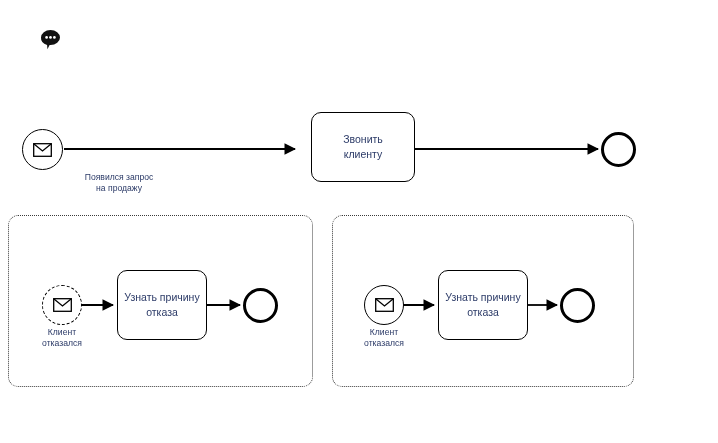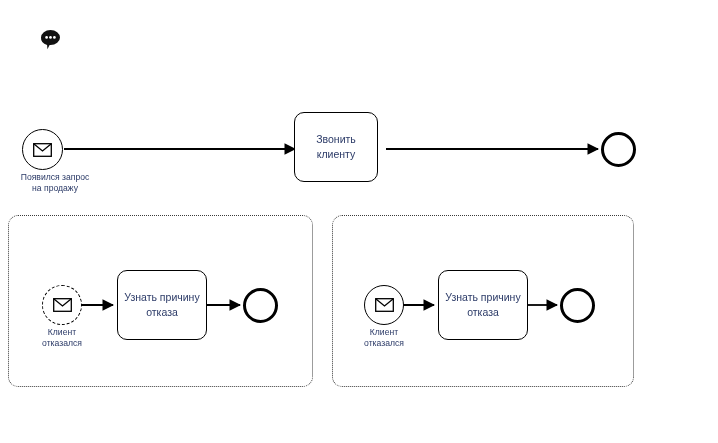--- a/index.html
+++ b/index.html
@@ -124,24 +124,24 @@
   </svg>
 
   <div class="event start" style="left:22px; top:129px; width:41px; height:41px;">
     <span>
       <svg class="envelope" width="19" height="14" viewBox="0 0 19 14">
         <rect x="0.7" y="0.7" width="17.6" height="12.6" fill="#ffffff" stroke="#000000" stroke-width="1.3"></rect>
         <polyline points="0.7,0.7 9.5,8.0 18.3,0.7" fill="none" stroke="#000000" stroke-width="1.3"></polyline>
       </svg>
     </span>
   </div>
-  <div class="event-label" style="left:0px; top:172px; width:110px;">Появился запрос
+  <div class="event-label" style="left:17px; top:172px; width:110px;padding-left:47px;">Появился запрос
 на продажу</div>
 
-  <div class="task" style="left:294px; top:112px; width:84px; height:70px;">Звонить
+  <div class="task" style="left:311px; top:112px; width:104px; height:70px;">Звонить
 клиенту</div>
 
   <div class="event end" style="left:601px; top:132px; width:35px; height:35px;"></div>
 
   <div class="subprocess-panel" id="panel-left"></div>
 
   <div class="event start-dashed" style="left:42px; top:285px; width:40px; height:40px;">
     <span>
       <svg class="envelope" width="19" height="14" viewBox="0 0 19 14">
         <rect x="0.7" y="0.7" width="17.6" height="12.6" fill="#ffffff" stroke="#000000" stroke-width="1.3"></rect>

